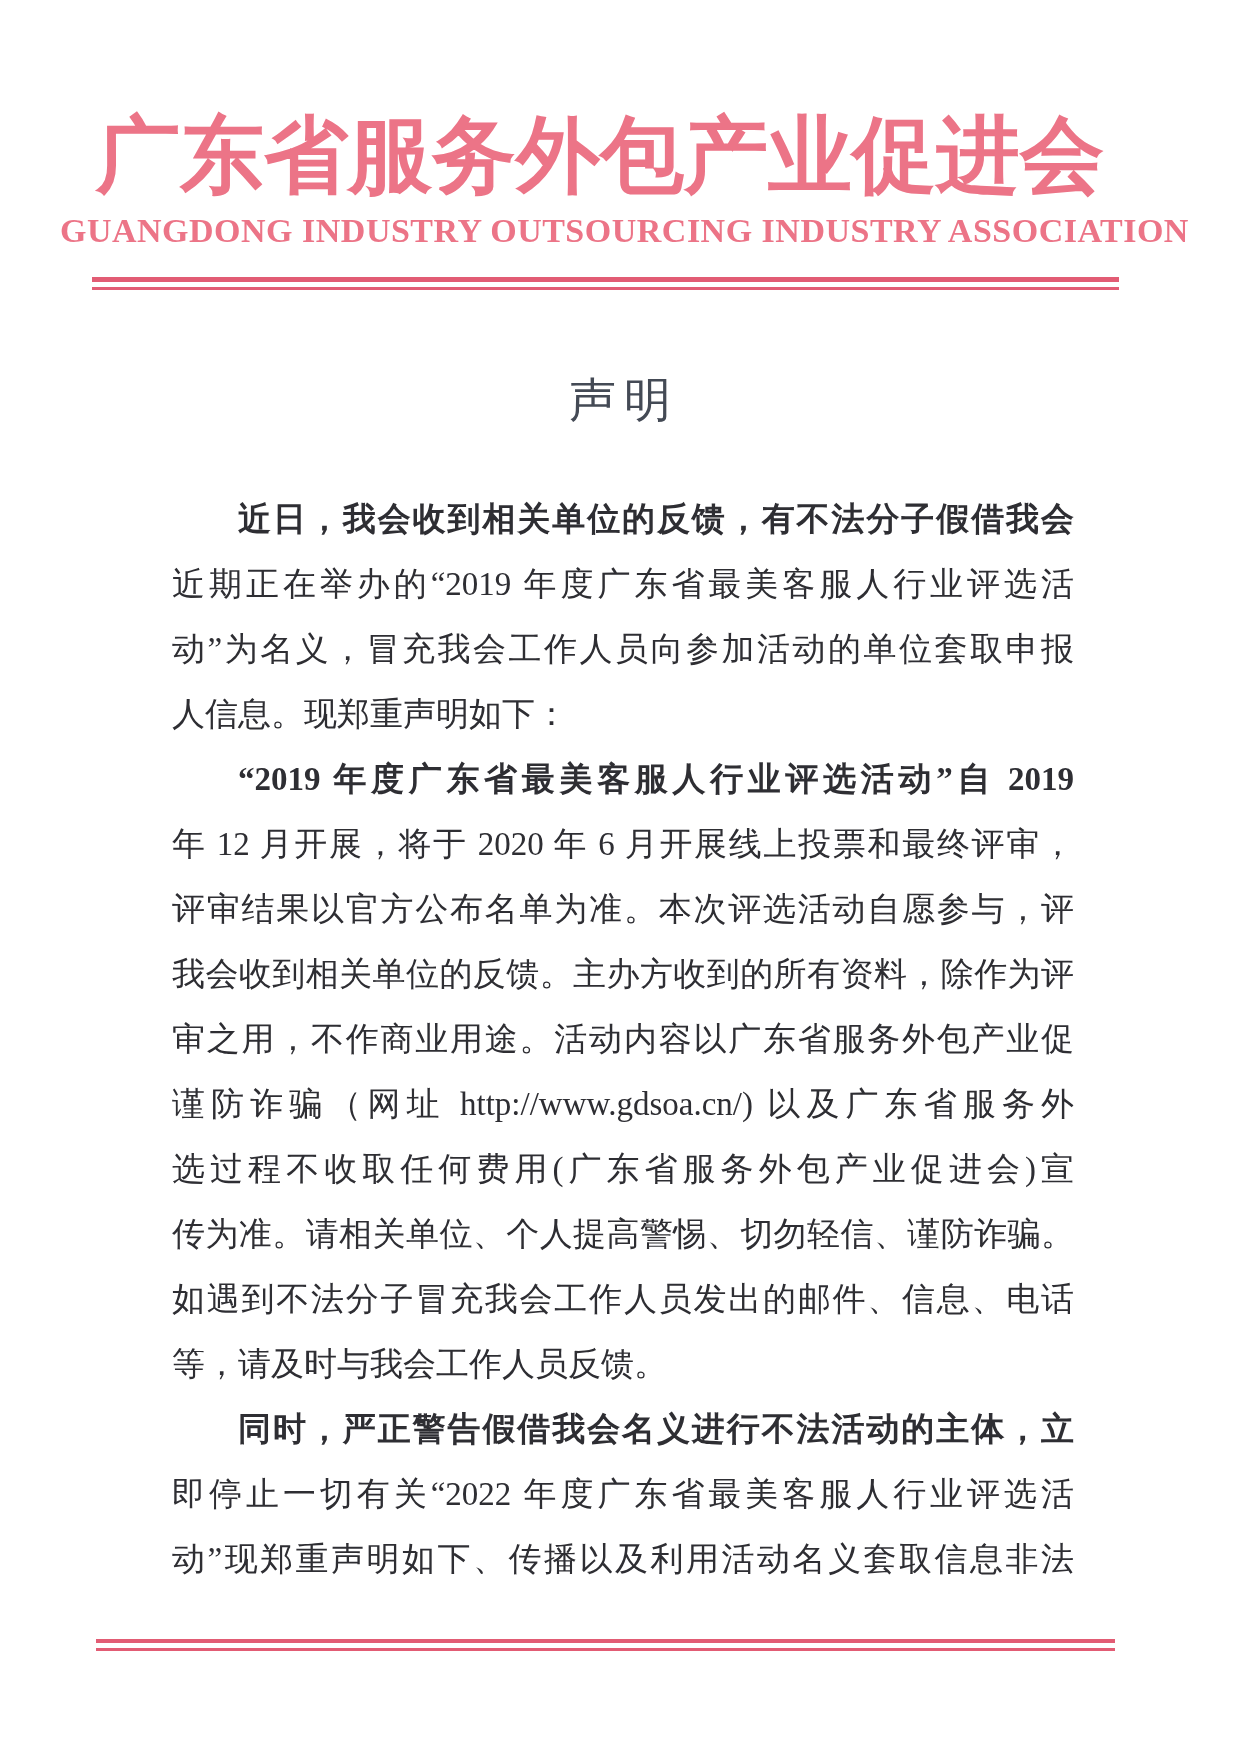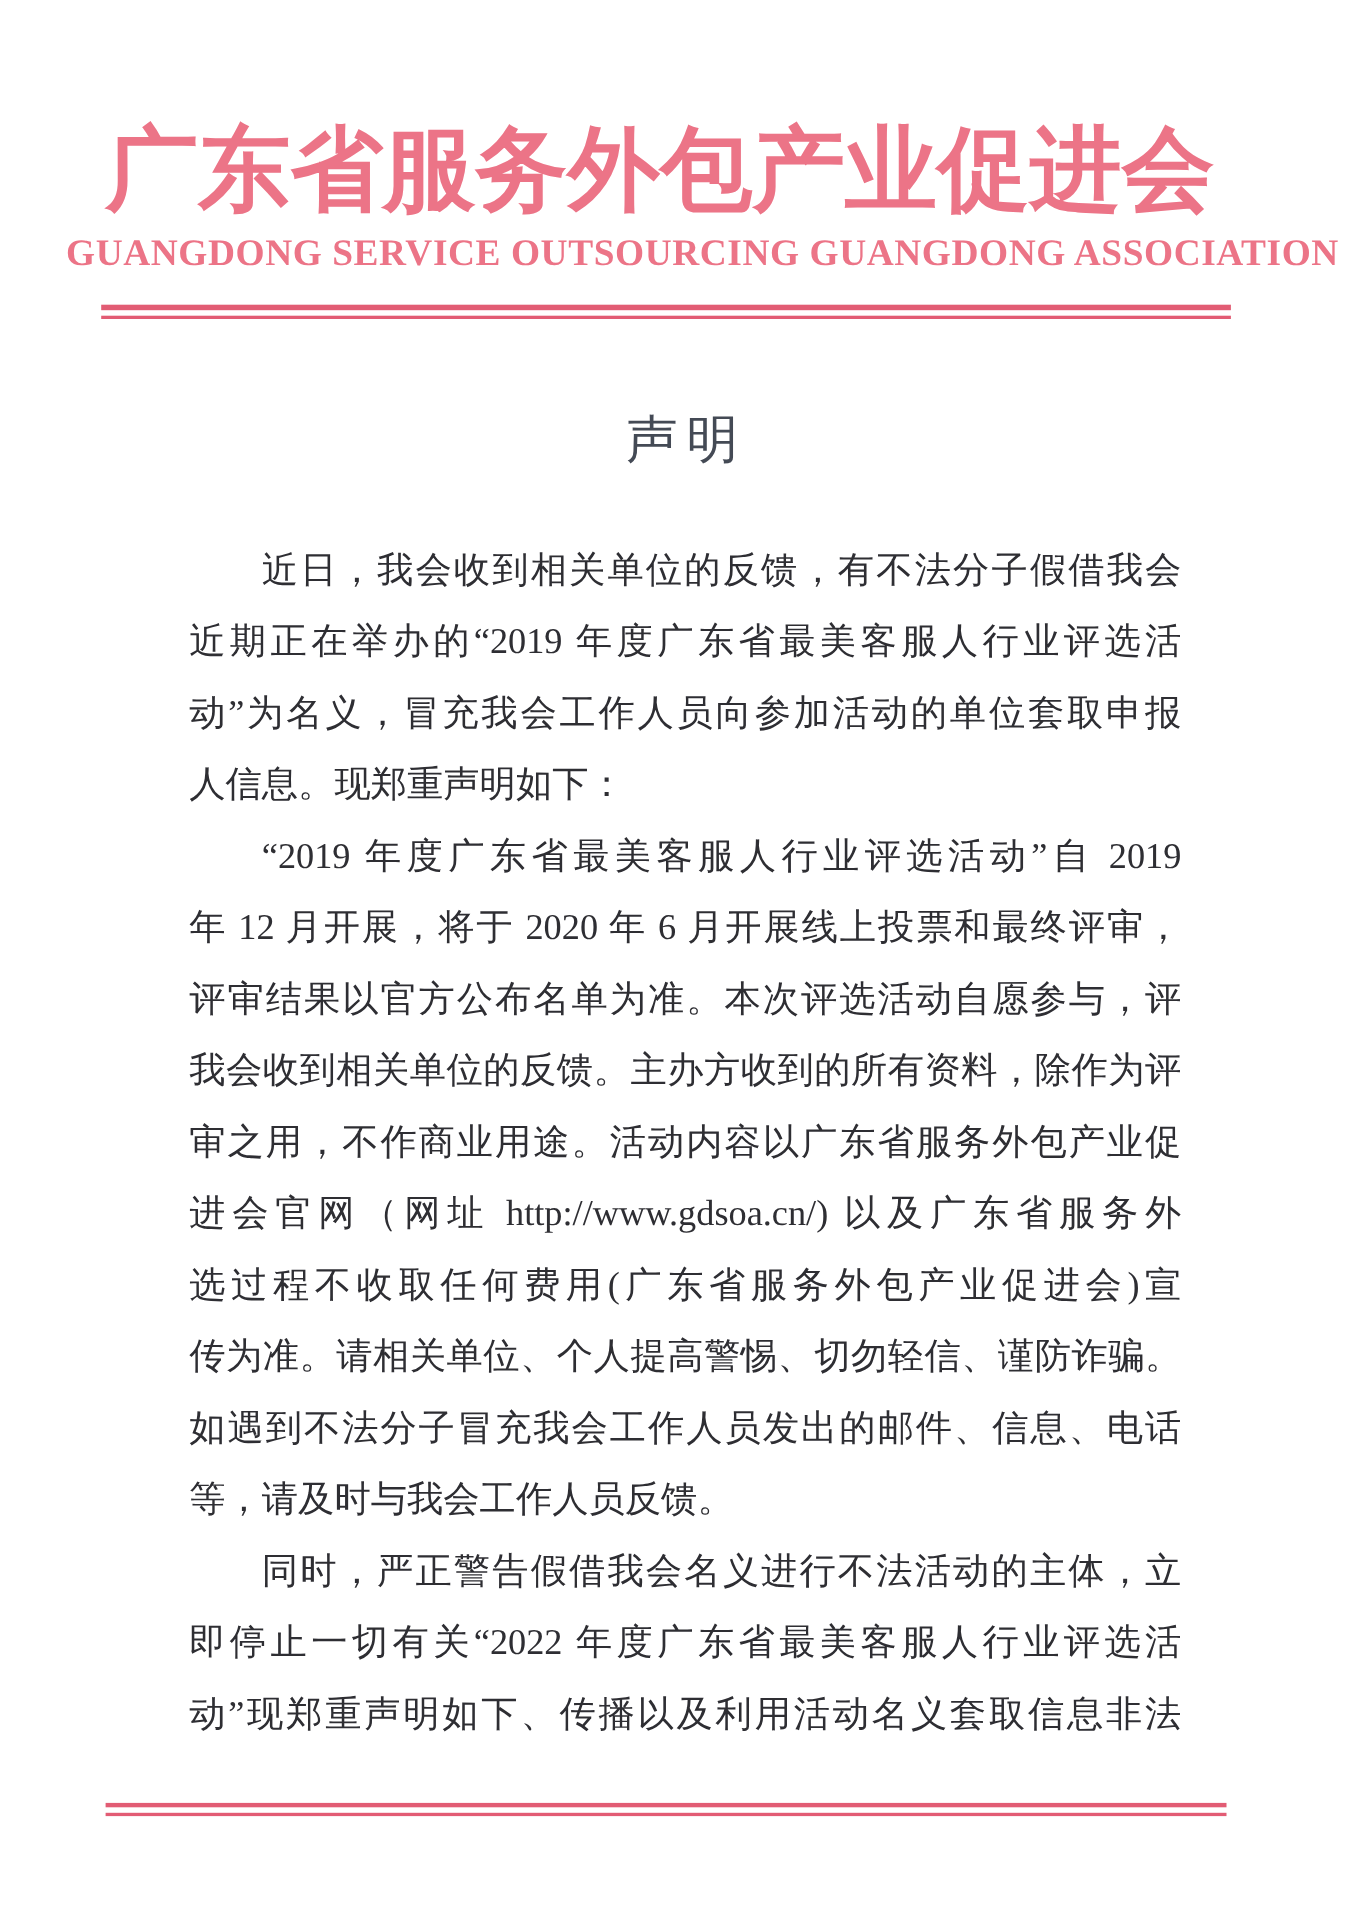--- a/index.html
+++ b/index.html
@@ -67,35 +67,35 @@
   }
   .body-line {
     height: 65px;
     line-height: 65px;
     font-size: 33px;
     text-align: justify;
     text-align-last: justify;
     overflow: hidden;
     white-space: nowrap;
   }
-  .body-line.indent { text-indent: 66px; }
+  .body-line.indent { text-indent: 66px; font-weight: bold; }
   .body-line.flush { text-align-last: left; }
 
   
   .rule.f1 { top: 1639px; left: 96px; width: 1019px; height: 4px; }
   .rule.f2 { top: 1648px; left: 96px; width: 1019px; height: 3px; }
 </style>
 </head>
 <body>
 
 <div class="sheet">
 
   <div class="org-zh">广东省服务外包产业促进会</div>
 
-  <div class="org-en">GUANGDONG SERVICE OUTSOURCING GUANGDONG ASSOCIATION</div>
+  <div class="org-en">GUANGDONG INDUSTRY OUTSOURCING INDUSTRY ASSOCIATION</div>
 
   <div class="rule r1"></div>
   <div class="rule r2"></div>
 
   <div class="doc-title">声明</div>
 
   <div class="body-text">
 
       <p class="body-line indent">近日，我会收到相关单位的反馈，有不法分子假借我会</p>
 
@@ -108,21 +108,21 @@
       <p class="body-line indent">“2019 年度广东省最美客服人行业评选活动”自 2019</p>
 
       <p class="body-line">年 12 月开展，将于 2020 年 6 月开展线上投票和最终评审，</p>
 
       <p class="body-line">评审结果以官方公布名单为准。本次评选活动自愿参与，评</p>
 
       <p class="body-line">我会收到相关单位的反馈。主办方收到的所有资料，除作为评</p>
 
       <p class="body-line">审之用，不作商业用途。活动内容以广东省服务外包产业促</p>
 
-      <p class="body-line">进会官网（网址 http://www.gdsoa.cn/) 以及广东省服务外</p>
+      <p class="body-line">谨防诈骗（网址 http://www.gdsoa.cn/) 以及广东省服务外</p>
 
       <p class="body-line">选过程不收取任何费用(广东省服务外包产业促进会)宣</p>
 
       <p class="body-line">传为准。请相关单位、个人提高警惕、切勿轻信、谨防诈骗。</p>
 
       <p class="body-line">如遇到不法分子冒充我会工作人员发出的邮件、信息、电话</p>
 
       <p class="body-line flush">等，请及时与我会工作人员反馈。</p>
 
       <p class="body-line indent">同时，严正警告假借我会名义进行不法活动的主体，立</p>

